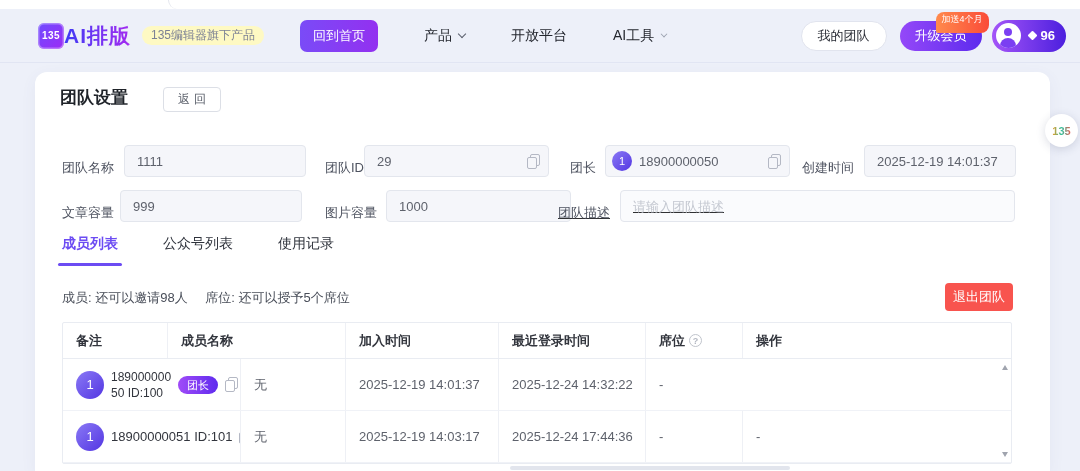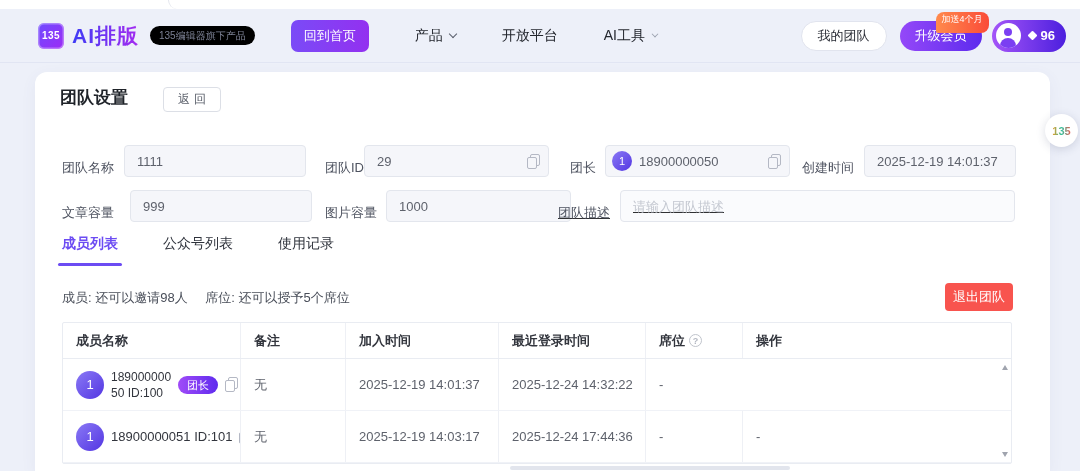--- a/index.html
+++ b/index.html
@@ -6,22 +6,22 @@
   html,body { width:1080px; height:471px; overflow:hidden; }
   body { font-family:"Liberation Sans", sans-serif; background:#EDF0F9; position:relative; color:#303133; }
 
   
   .top-strip { position:absolute; top:0; left:0; right:0; height:9px; background:#fff; z-index:5; }
   .tab-edge { position:absolute; top:0; left:168px; width:16px; height:9px; border-left:1px solid #E4E6EE; border-bottom-left-radius:9px; }
 
   
   .header { position:absolute; top:9px; left:0; right:0; height:54px; display:flex; align-items:center; padding:0 14px 0 38px; background:#EDF0F9; border-bottom:1px solid rgba(215,220,238,.55); z-index:4; }
   .logo-icon { width:26px; height:26px; border-radius:6px; background:linear-gradient(135deg,#6E4BFF,#9D2BF5); color:#fff; font-size:10px; font-weight:bold; display:flex; align-items:center; justify-content:center; letter-spacing:.5px; box-shadow:inset 0 0 0 1.5px rgba(255,255,255,.35); }
-  .brand { margin-left:8px; font-size:21px; font-weight:bold; background:linear-gradient(90deg,#3D3BF5,#A52BF0); -webkit-background-clip:text; background-clip:text; color:transparent; letter-spacing:1px; }
-  .product-badge { margin-left:11px; height:19px; line-height:19px; padding:0 9px; border-radius:10px; background:#000000; color:#7C8194; font-size:10px; white-space:nowrap; }
+  .brand { font-size:21px; font-weight:bold; background:linear-gradient(90deg,#3D3BF5,#A52BF0); -webkit-background-clip:text; background-clip:text; color:transparent; letter-spacing:1px; }
+  .product-badge { margin-left:11px; height:19px; line-height:19px; padding:0 9px; border-radius:10px; background:#fef9c3; color:#7C8194; font-size:12px; white-space:nowrap; }
   .home-btn { margin-left:36px; height:32px; padding:0 13px; border:none; border-radius:7px; background:linear-gradient(90deg,#7A4BF7,#9330F0); color:#fff; font-size:13px; cursor:pointer; font-family:inherit; }
   .nav-item { margin-left:46px; font-size:14px; color:#23262E; display:flex; align-items:center; cursor:pointer; white-space:nowrap; }
   .caret { display:inline-block; width:6px; height:6px; border-right:1.4px solid #5A5F6C; border-bottom:1.4px solid #5A5F6C; transform:rotate(45deg); margin-left:7px; margin-top:-3px; }
   .caret.small { transform:rotate(45deg) scale(.8); border-color:#9AA0AE; }
   .hdr-right { margin-left:auto; display:flex; align-items:center; }
   .my-team-btn { height:30px; padding:0 16px; background:#fff; border:1px solid #E1E4EE; border-radius:16px; font-size:13px; color:#2A2D36; cursor:pointer; font-family:inherit; }
   .upgrade-wrap { position:relative; margin-left:13px; }
   .upgrade-btn { height:30px; padding:0 15px; border:none; border-radius:16px; background:linear-gradient(90deg,#9448F8,#5D2BEE); color:#fff; font-size:13px; cursor:pointer; font-family:inherit; }
   .promo-badge { position:absolute; top:-9px; right:-7px; height:21px; line-height:15px; padding:0 6px; border-radius:8px 8px 8px 2px; background:linear-gradient(90deg,#FF8A4D,#FA4B38); color:#fff; font-size:9px; white-space:nowrap; }
   .user-pill { margin-left:10px; height:32px; border-radius:16px; background:linear-gradient(90deg,#A455F8,#4C1FDE); display:flex; align-items:center; padding:0 11px 0 4px; cursor:pointer; }
@@ -155,21 +155,21 @@
     </div>
   </div>
   <div class="field" style="left:767px; top:73px;">
     <label style="margin-right:10px;">创建时间</label>
     <div class="input-wrap">
       <input class="fi no-copy" style="width: 152px;" readonly="" value="2025-12-19 14:01:37">
     </div>
   </div>
 
   <div class="field" style="left:27px; top:118px;">
-    <label style="margin-right:16px;">文章容量</label>
+    <label style="margin-right:6px;">文章容量</label>
     <div class="input-wrap">
       <input class="fi no-copy" style="width: 182px;" readonly="" value="999">
     </div>
   </div>
   <div class="field" style="left:290px; top:118px;">
     <label style="margin-right:9px;">图片容量</label>
     <div class="input-wrap">
       <input class="fi no-copy" style="width: 185px;" readonly="" value="1000">
     </div>
   </div>
@@ -187,22 +187,22 @@
   </div>
 
   <div class="quota-line">
     <span>成员: 还可以邀请98人</span>
     <span>席位: 还可以授予5个席位</span>
   </div>
   <button class="quit-btn">退出团队</button>
 
   <div class="table">
     <div class="t-row t-head">
+      <div class="cell c2">备注</div>
       <div class="cell c1">成员名称</div>
-      <div class="cell c2">备注</div>
       <div class="cell c3">加入时间</div>
       <div class="cell c4">最近登录时间</div>
       <div class="cell c5">
         <span>席位</span>
         <span class="info-icon"></span>
       </div>
       <div class="cell c6">操作</div>
     </div>
     <div class="t-body">
       <div class="t-row">

